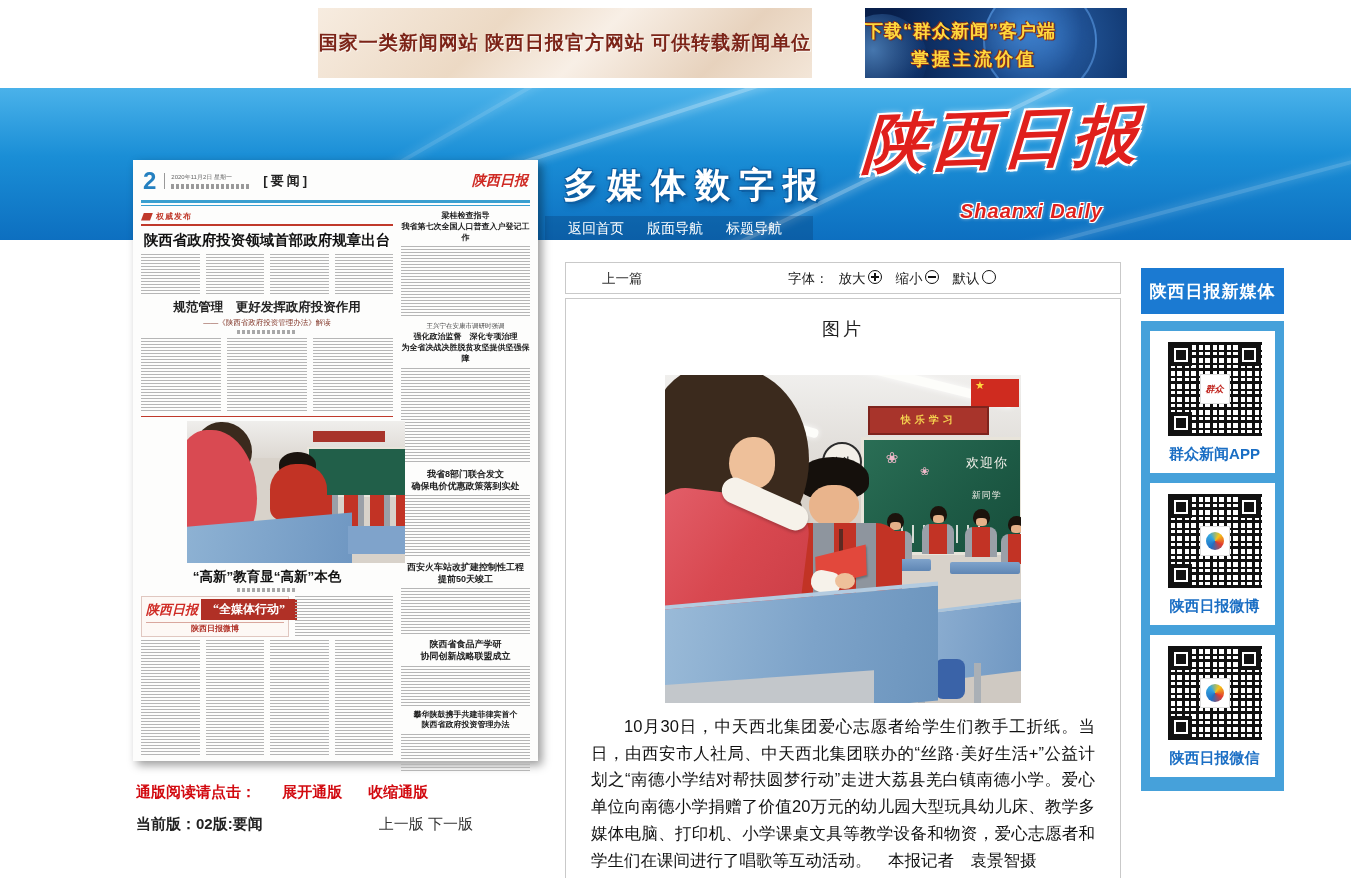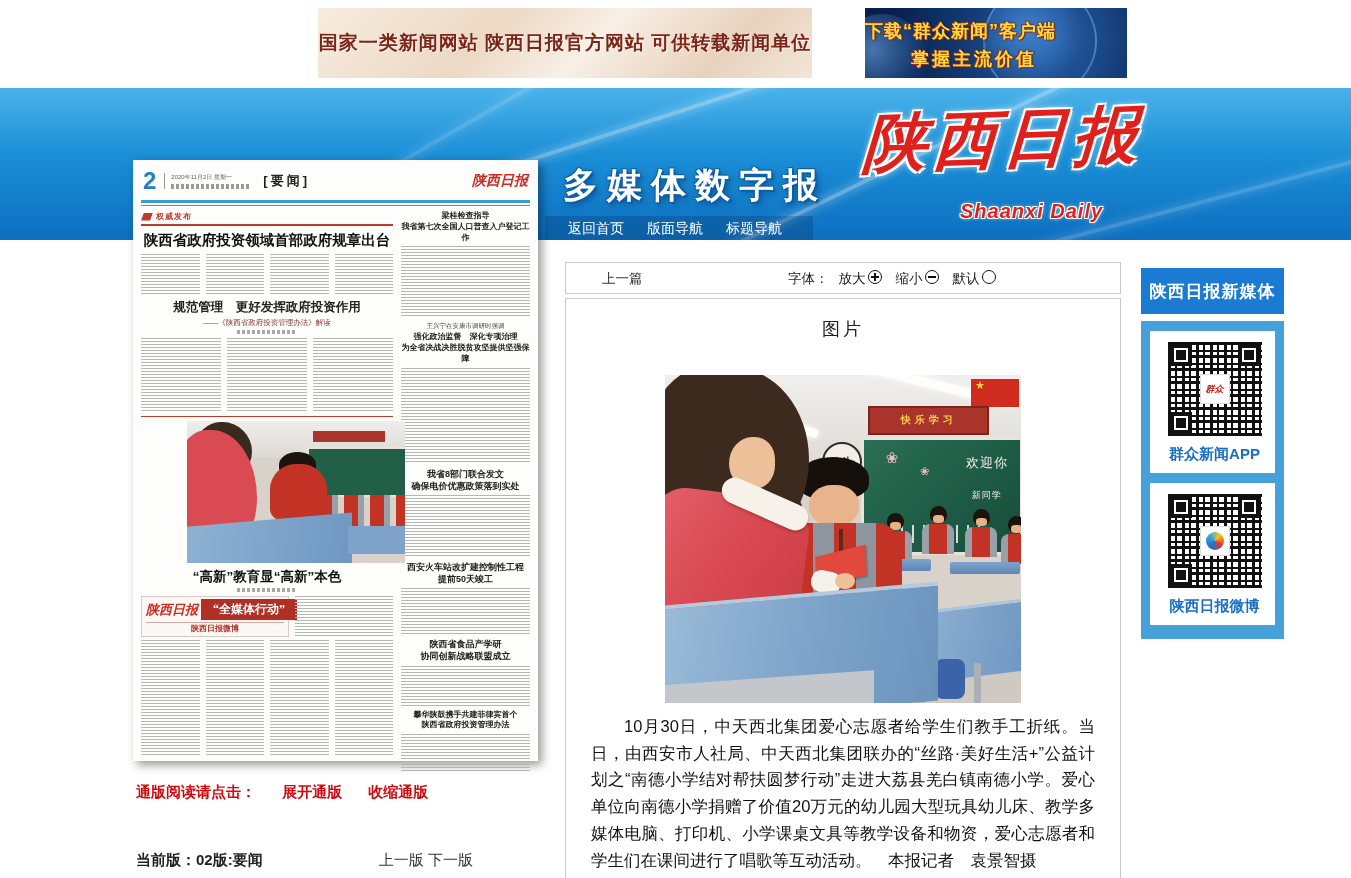--- a/index.html
+++ b/index.html
@@ -109,21 +109,21 @@
   .mp-boy{position:absolute;left:38%;top:30%;width:26%;height:40%;background:#c23325;border-radius:45% 45% 20% 20%;}
   .mp-bhair{position:absolute;left:42%;top:22%;width:17%;height:18%;background:#1a130e;border-radius:50% 50% 40% 40%;}
   .mp-kids{position:absolute;left:60%;top:52%;width:40%;height:22%;
      background:repeating-linear-gradient(90deg,#c23325 0 14px,#9aa0a8 14px 20px,transparent 20px 26px);}
   .mp-desk{position:absolute;left:-4%;bottom:-6%;width:80%;height:36%;background:linear-gradient(100deg,#8fb3d4,#6f97c2);transform:skewY(-5deg);}
   .mp-desk2{position:absolute;right:0;bottom:6%;width:26%;height:20%;background:#7fa3cb;}
 
   
   .read-row{position:absolute;left:136px;top:783px;font-size:15px;font-weight:bold;color:#d20a10;}
   .read-row .lnk{margin-left:22px;cursor:pointer;}
-  .page-row{position:absolute;left:136px;top:851px;font-size:15px;color:#222;}
+  .page-row{position:absolute;left:136px;top:815px;font-size:15px;color:#222;}
   .cur-page{font-weight:bold;}
   .page-nav{margin-left:112px;color:#333;}
   .page-nav span{cursor:pointer;}
 
   
   .main-panel{position:absolute;left:565px;top:247px;width:556px;}
   .pub-date{font-size:13px;color:#222;margin-left:2px;}
   .toolbar{position:relative;margin-top:15px;border:1px solid #c9c9c9;height:30px;background:#fff;}
   .tb-prev{position:absolute;left:36px;top:7px;font-size:13.5px;color:#333;cursor:pointer;}
   .tb-font{position:absolute;left:222px;top:7px;font-size:13.5px;color:#222;display:flex;align-items:center;}
@@ -474,14 +474,25 @@
       <div class="qr">
         <span class="qr-eye eye-tl"></span>
         <span class="qr-eye eye-tr"></span>
         <span class="qr-eye eye-bl"></span>
         <span class="qr-logo">
             <span class="qr-logo-circ"></span>
           </span>
       </div>
       <div class="sb-label">陕西日报微博</div>
     </div>
+    <div class="sb-card">
+      <div class="qr">
+        <span class="qr-eye eye-tl"></span>
+        <span class="qr-eye eye-tr"></span>
+        <span class="qr-eye eye-bl"></span>
+        <span class="qr-logo">
+            <span class="qr-logo-circ"></span>
+          </span>
+      </div>
+      <div class="sb-label">陕西日报微信</div>
+    </div>
   </div>
 </div>
 
 </body></html>

